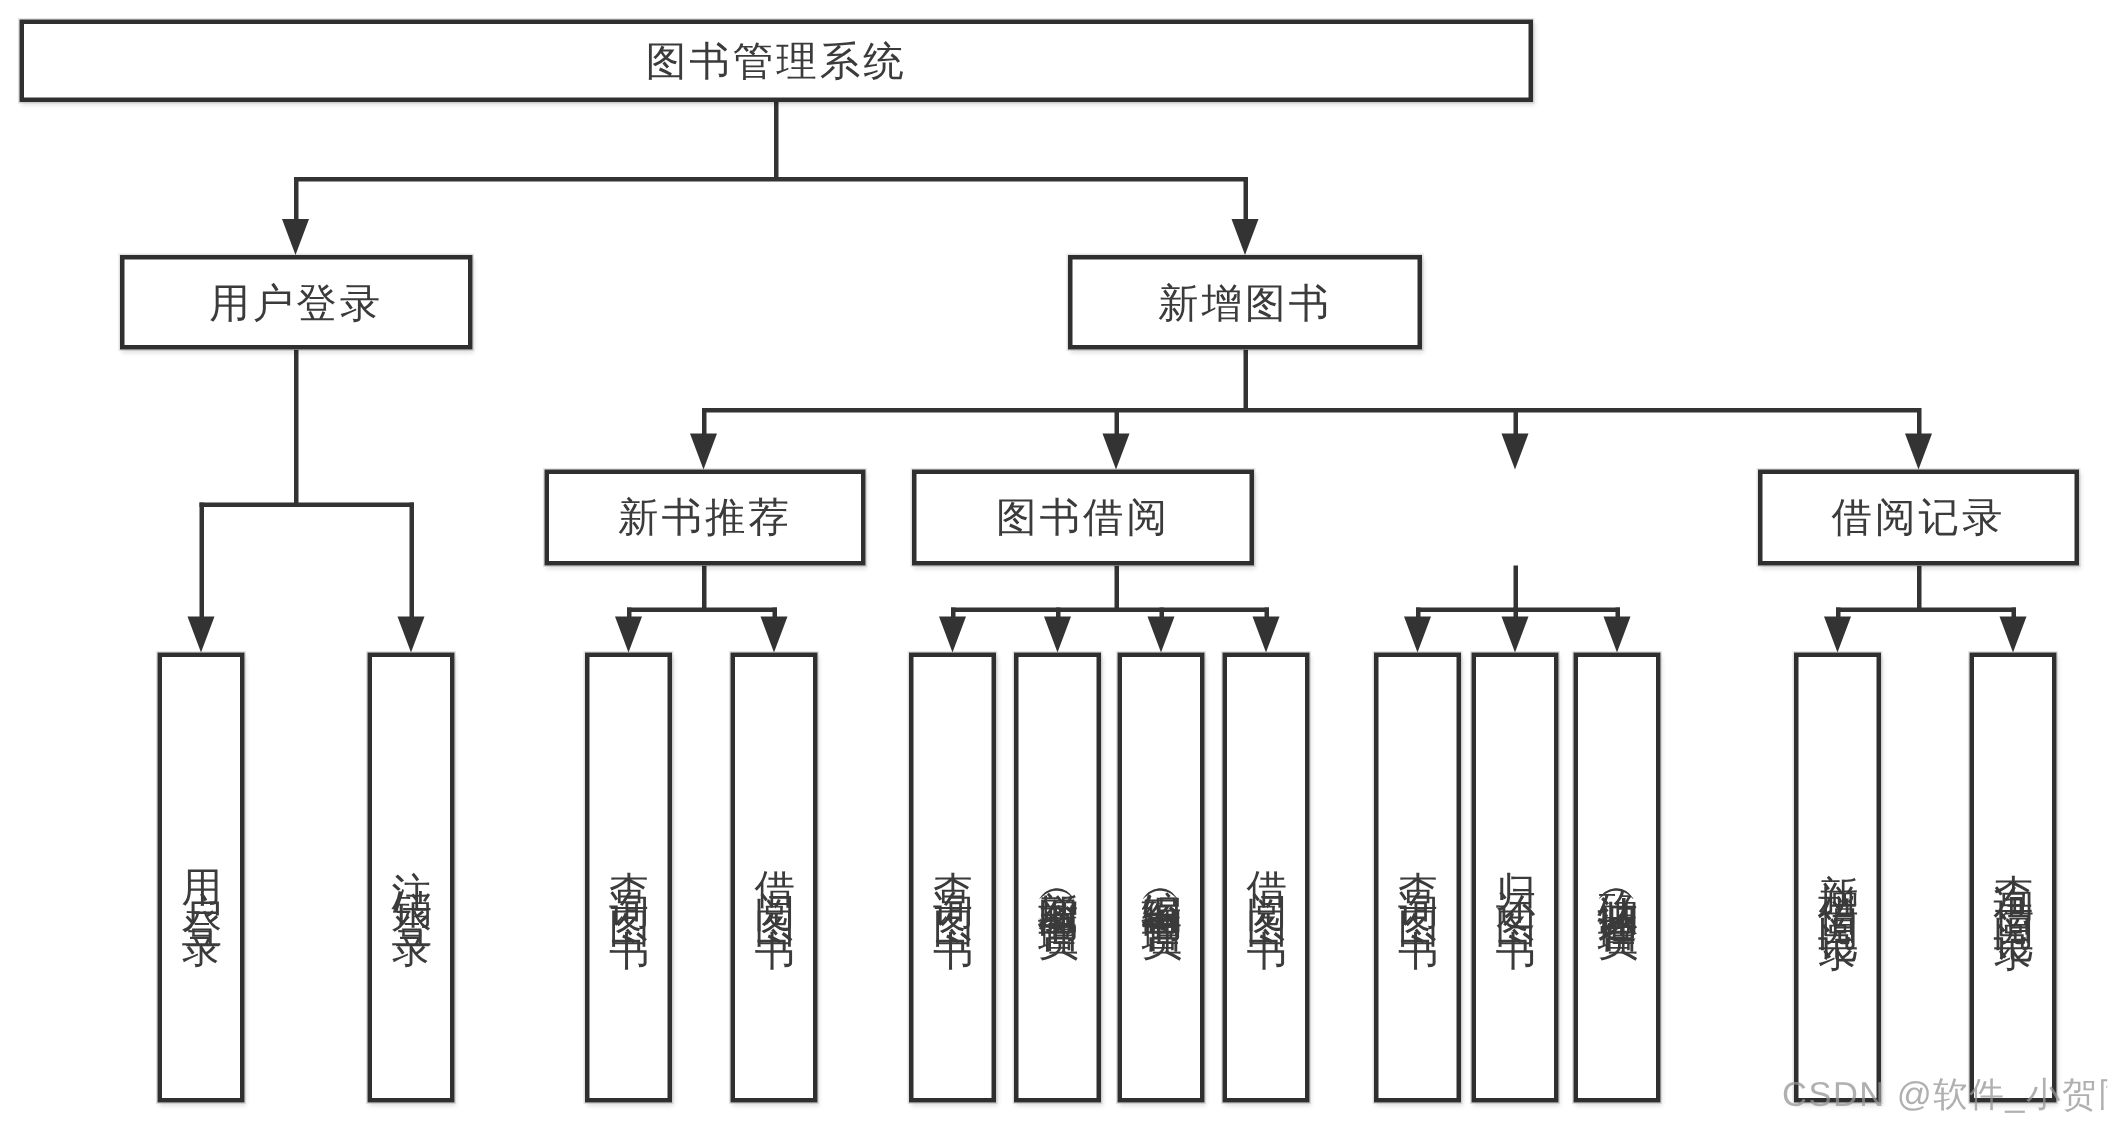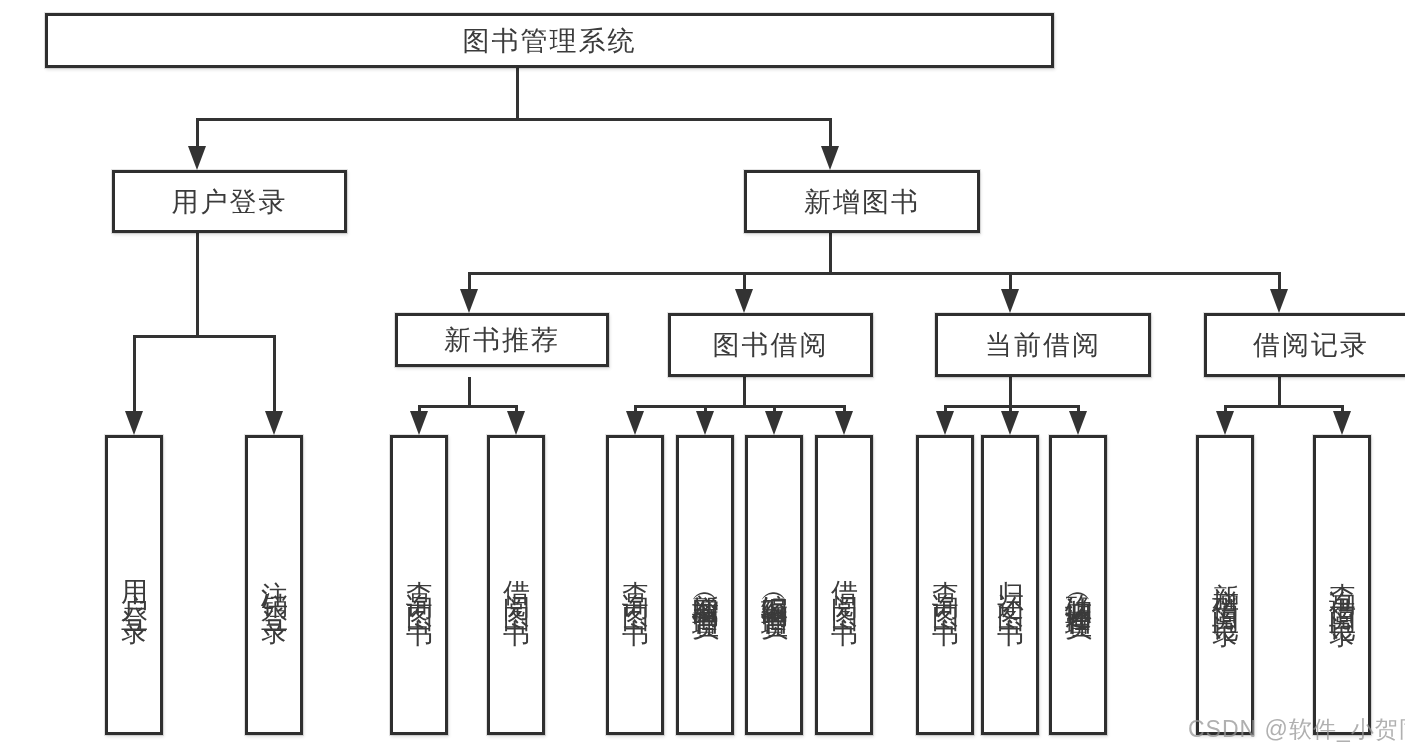--- a/index.html
+++ b/index.html
@@ -16,21 +16,21 @@
     background:#ffffff;
     border:3px solid #2f2f2f;
     color:#3b3b3b;
     display:flex;
     align-items:center;
     justify-content:center;
     font-size:27px;
     box-shadow:0 0 0 1px rgba(0,0,0,0.10), 1px 2px 3px rgba(0,0,0,0.12);
     z-index:2;
   }
-  .hbox{letter-spacing:2px;margin-left:32px;}
+  .hbox{letter-spacing:2px;}
   .vbox{
     writing-mode:vertical-rl;
     text-orientation:mixed;
     line-height:1;
   }
   .ls-lg{letter-spacing:13px;}
   .ls-md{letter-spacing:8px;}
   .ls-sm{letter-spacing:3px;}
   .vline{position:absolute;width:3px;background:#333333;z-index:1;}
   .hline{position:absolute;height:3px;background:#333333;z-index:1;}
@@ -56,25 +56,24 @@
 <body>
 
 <div id="canvas">
 
   <div class="box hbox" style="left:13px;top:13px;width:1009px;height:55px;">图书管理系统</div>
 
   <div class="box hbox" style="left:80px;top:170px;width:235px;height:63px;">用户登录</div>
 
   <div class="box hbox" style="left:712px;top:170px;width:236px;height:63px;">新增图书</div>
 
-  <div class="box hbox" style="left:363px;top:313px;width:214px;height:54px;">新书推荐</div>
+  <div class="box hbox" style="left:363px;top:313px;width:214px;height:64px;">新书推荐</div>
 
-  <div class="box hbox" style="left:636px;top:313px;width:205px;height:64px;">图书借阅</div>
+  <div class="box hbox" style="left:608px;top:313px;width:228px;height:64px;">图书借阅</div>
 
-  <div class="box hbox" style="left:903px;top:313px;width:216px;height:64px;">当前借阅</div>
 
   <div class="box hbox" style="left:1172px;top:313px;width:214px;height:64px;">借阅记录</div>
 
   <div class="box vbox ls-lg" style="left:105px;top:435px;width:58px;height:300px;">用户登录</div>
 
   <div class="box vbox ls-lg" style="left:245px;top:435px;width:58px;height:300px;">注销登录</div>
 
   <div class="box vbox ls-lg" style="left:390px;top:435px;width:58px;height:300px;">查询图书</div>
 
   <div class="box vbox ls-lg" style="left:487px;top:435px;width:58px;height:300px;">借阅图书</div>

